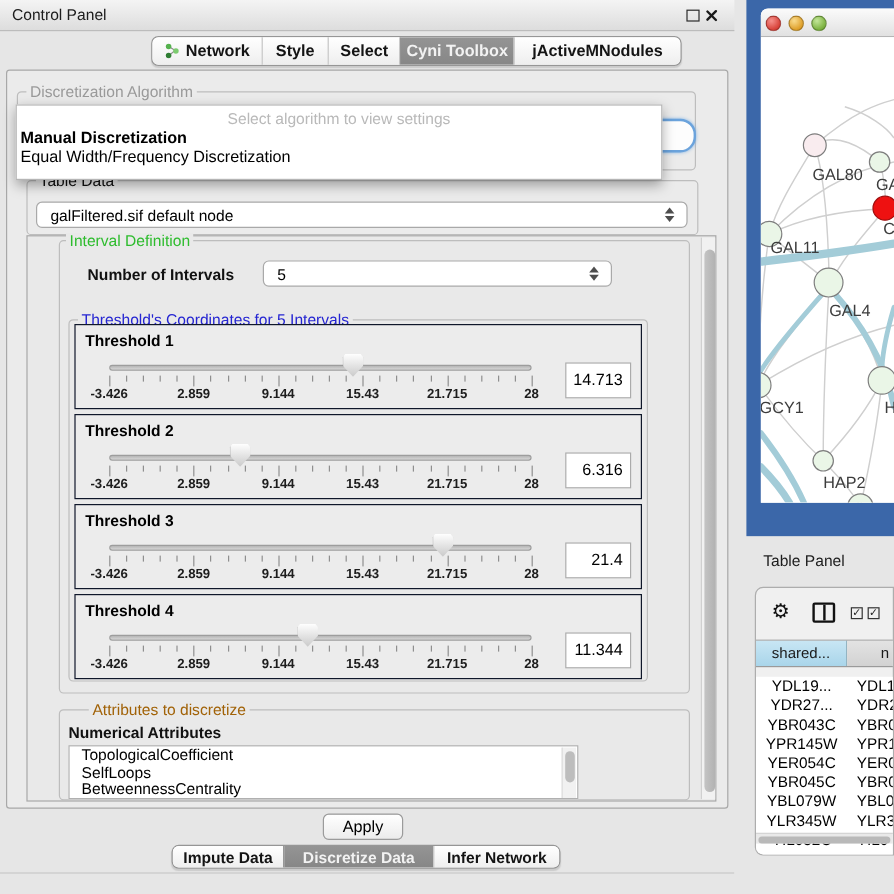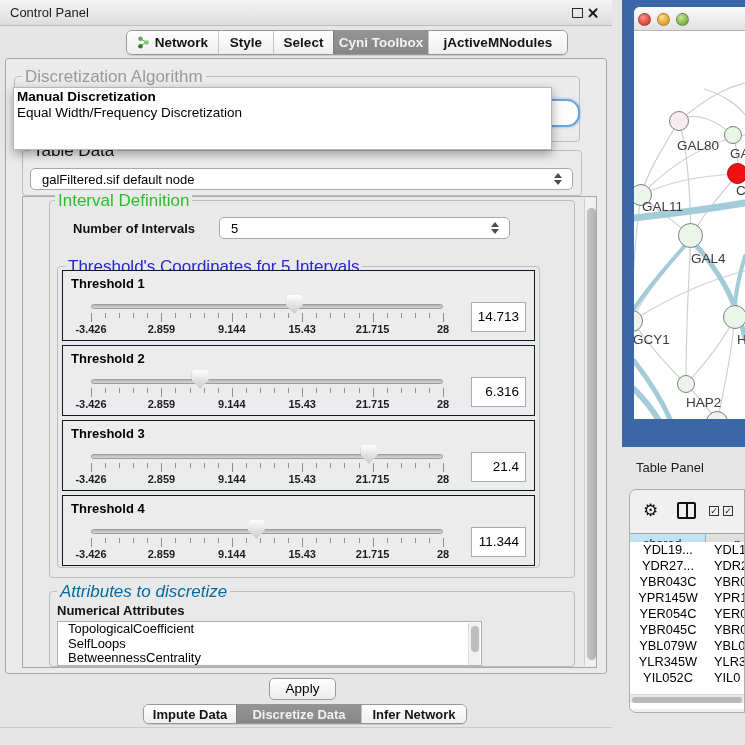--- a/index.html
+++ b/index.html
@@ -25,21 +25,21 @@
 
   #top-tabs { left:86px; top:30px; height:25px;margin-left:40px; }
   #bottom-tabs { left:143px; top:704px; height:20px; }
   #bottom-tabs .seg { font-size:13px; font-weight:bold; }
   #top-tabs .seg { font-weight:bold; }
 
   #outer-panel { left:5px; top:58px; width:602px; height:616px;
     background:#ebebeb; border:1px solid #a8a8a8; border-radius:3px; }
 
   .group { position:absolute; border:1px solid #bdbdbd; border-radius:4px; }
-  .group-title { position:absolute; font-size:17px; padding:0 3px; background:#ebebeb; line-height:13px; }
+  .group-title { position:absolute; font-size:13px; padding:0 3px; background:#ebebeb; line-height:13px; }
 
   #algo-group { left:14px; top:76px; width:566px; height:66px; }
   #algo-title { left:22px; top:70px; color:#9a9a9a; }
 
   #focus-combo { left:546px; top:99px; width:34px; height:28px; border:2.5px solid #6ba3dc;
     border-radius:0 13px 13px 0; background:#fdfdfd; box-shadow:0 0 3px #7fb2e5; }
 
   #popup { left:13px; top:87px; width:539px; height:63px; background:#fff;
     border:1px solid #b5b5b5; box-shadow:0 4px 10px rgba(0,0,0,.35); z-index:6; }
   #popup .hint { height:18px; text-align:center; font-size:13px; color:#b9b9b9; padding-top:3px; }
@@ -77,21 +77,21 @@
     clip-path:polygon(12% 0,88% 0,100% 14%,100% 52%,50% 100%,0 52%,0 14%);
     filter:drop-shadow(0 0 1px #777); }
   .ticks { position:absolute; left:28px; top:42px; width:352px; height:10px; }
   .tick { position:absolute; top:0; width:1px; background:#8f8f8f; }
   .scale-labels { position:absolute; left:28px; top:52px; width:352px; height:14px; }
   .scale-labels span { position:absolute; transform:translateX(-50%); font-size:11px; font-weight:bold; color:#1d1d1d; white-space:nowrap; }
   .val-box { position:absolute; left:408px; top:31px; width:55px; height:30px; background:#fff;
     border:1px solid #ababab; font-size:13.5px; text-align:right; line-height:28px; padding-right:6px; color:#000; }
 
   #attr-group { left:49px; top:591px; width:526px; height:76px; }
-  #attr-title { left:57px; top:585px; color:#0369a1; background:#e9e9e9;font-style:italic; }
+  #attr-title { left:74px; top:585px; color:#a16207; background:#e9e9e9; }
   #attr-sub { left:57px; top:603px; font-size:13px; font-weight:bold; }
   #attr-list { left:57px; top:621px; width:425px; height:45px; background:#fff;
     border:1px solid #b0b0b0; overflow:hidden; }
   #attr-list .li { font-size:13px; padding-left:10px; height:14.5px; line-height:14.5px; color:#000; }
   #attr-scroll { position:absolute; right:1px; top:1px; width:12px; height:43px; background:#f1f1f1; border-left:1px solid #ddd; }
   #attr-thumb { position:absolute; left:1.5px; top:3px; width:8px; height:26px; background:#bdbdbd; border-radius:4px; }
 
   #apply-btn { left:269px; top:678px; width:67px; height:22px; background:linear-gradient(#fff,#ececec);
     border:1px solid #9b9b9b; border-radius:5px; font-size:13.5px; text-align:center; line-height:20px; color:#000; }
 
@@ -118,21 +118,21 @@
   #tp-toolbar { position:absolute; left:0; top:0; width:100%; height:43px; }
   #gear-ic { position:absolute; left:13px; top:12px; font-size:17px; line-height:17px; color:#111; font-family:"DejaVu Sans", sans-serif; }
   #split-ic { position:absolute; left:47px; top:12px; width:19px; height:17px; border:2px solid #111; border-radius:2px; }
   #split-ic::after { content:""; position:absolute; left:6.5px; top:0; width:2px; height:13px; background:#111; }
   .chk { position:absolute; top:16px; width:10px; height:10px; border:1.6px solid #333; font-size:9px; line-height:8px; text-align:center; color:#222; font-family:"DejaVu Sans", sans-serif; }
   #chk1 { left:79px; } #chk2 { left:93px; }
   #tp-header { position:absolute; left:0; top:43px; width:116px; height:23px; border-top:1px solid #a5a5a5; border-bottom:1px solid #9a9a9a; display:flex; }
   #tp-header .hc1 { width:76px; background:linear-gradient(#c8e6f4,#a9d5ea); border-right:1px solid #93b4c2;
     font-size:12.5px; text-align:center; line-height:21px; color:#1a1a1a; }
   #tp-header .hc2 { flex:1; background:linear-gradient(#e3e3e3,#d2d2d2); font-size:12.5px; line-height:21px; padding-left:28px; color:#1a1a1a; }
-  #tp-rows { position:absolute; left:0; top:52px; width:116px; height:167px; background:#fff; overflow:hidden; }
+  #tp-rows { position:absolute; left:0; top:74px; width:116px; height:167px; background:#fff; overflow:hidden; }
   .trow { display:flex; height:16px; }
   .trow .c1 { width:76px; text-align:center; font-size:12.8px; line-height:16px; color:#000; }
   .trow .c2 { flex:1; padding-left:8px; font-size:12.8px; line-height:16px; color:#000; white-space:nowrap; overflow:hidden; }
   #tp-hscroll { position:absolute; left:0; top:204px; width:116px; height:9px; background:#e9e9e9; border-top:1px solid #d5d5d5; }
   #tp-hthumb { position:absolute; left:2px; top:1.5px; width:110px; height:6px; background:#b9b9b9; border-radius:3px; }
 </style>
 </head>
 <body>
 
 <div id="titlebar" class="abs">
@@ -169,20 +169,21 @@
     </div>
   </div>
 
 <div id="outer-panel" class="abs"></div>
 
 <div id="algo-group" class="group"></div>
 <div id="algo-title" class="group-title">Discretization Algorithm</div>
 <div id="focus-combo" class="abs"></div>
 
 <div id="popup" class="abs">
+  <div class="hint">Select algorithm to view settings</div>
   <div class="item sel">Manual Discretization</div>
   <div class="item">Equal Width/Frequency Discretization</div>
 </div>
 
 <div id="tabledata-group" class="group"></div>
 <div id="tabledata-title" class="group-title" style="background:#ebebeb;">Table Data</div>
 <div id="table-combo" class="combo abs">
   <span>galFiltered.sif default node</span>
   <span class="steppers">
       <i class="tri-up"></i>

